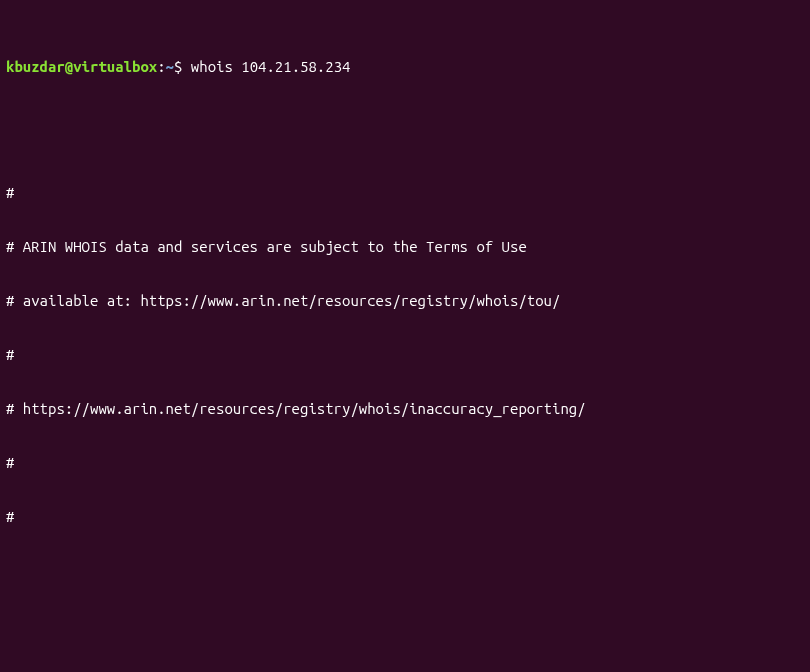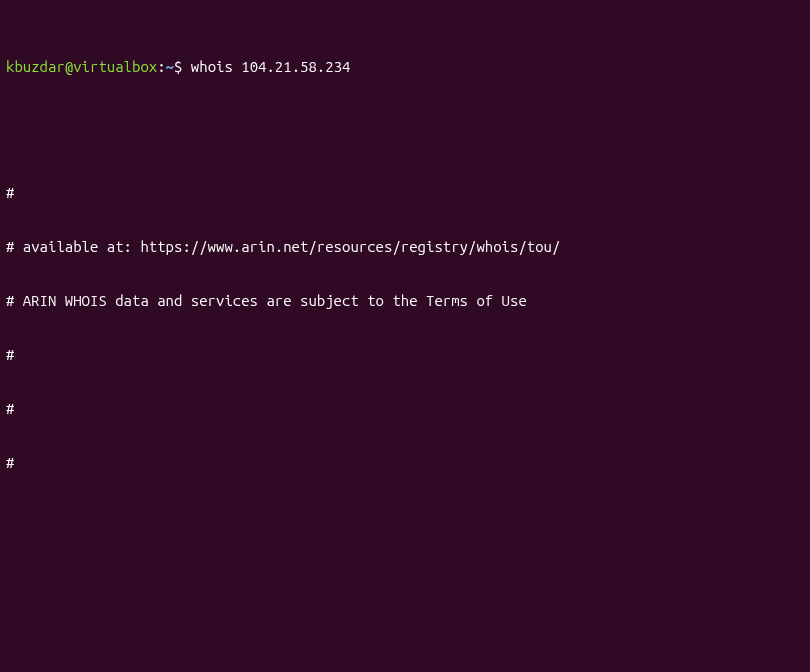--- a/index.html
+++ b/index.html
@@ -11,39 +11,40 @@
     font-family: "Ubuntu Mono", "DejaVu Sans Mono", "Courier New", monospace;
     font-size: 15px;
     line-height: 18px;
     overflow: hidden;
   }
   .terminal {
     padding: 4px 6px 2px 6px;
     white-space: pre;
     color: #ffffff;
   }
-  .prompt-user { color: #8ae234; font-weight: normal; }
+  .prompt-user { color: #8ae234; font-weight: bold; }
   .prompt-colon { color: #ffffff; }
   .prompt-tilde { color: #729fcf; font-weight: bold; }
   .prompt-dollar { color: #ffffff; }
   .cmd { color: #ffffff; text-align: right; }
   .line { display: block; min-height: 18px; }
 </style>
 </head>
 <body>
 
 <div class="terminal">
   
   <span class="line"><span class="prompt-user">kbuzdar@virtualbox</span><span class="prompt-colon">:</span><span class="prompt-tilde">~</span><span class="prompt-dollar">$</span> <span class="cmd">whois 104.21.58.234</span></span>
   <span class="line"> </span>
 
   <span class="line">#</span>
+  <span class="line"># ARIN WHOIS data and services are subject to the Terms of Use</span>
   <span class="line"># available at: https://www.arin.net/resources/registry/whois/tou/</span>
-  <span class="line"># ARIN WHOIS data and services are subject to the Terms of Use</span>
   <span class="line">#</span>
+  <span class="line"># https://www.arin.net/resources/registry/whois/inaccuracy_reporting/</span>
   <span class="line">#</span>
   <span class="line">#</span>
 
   
   
 
   
   
   
   

